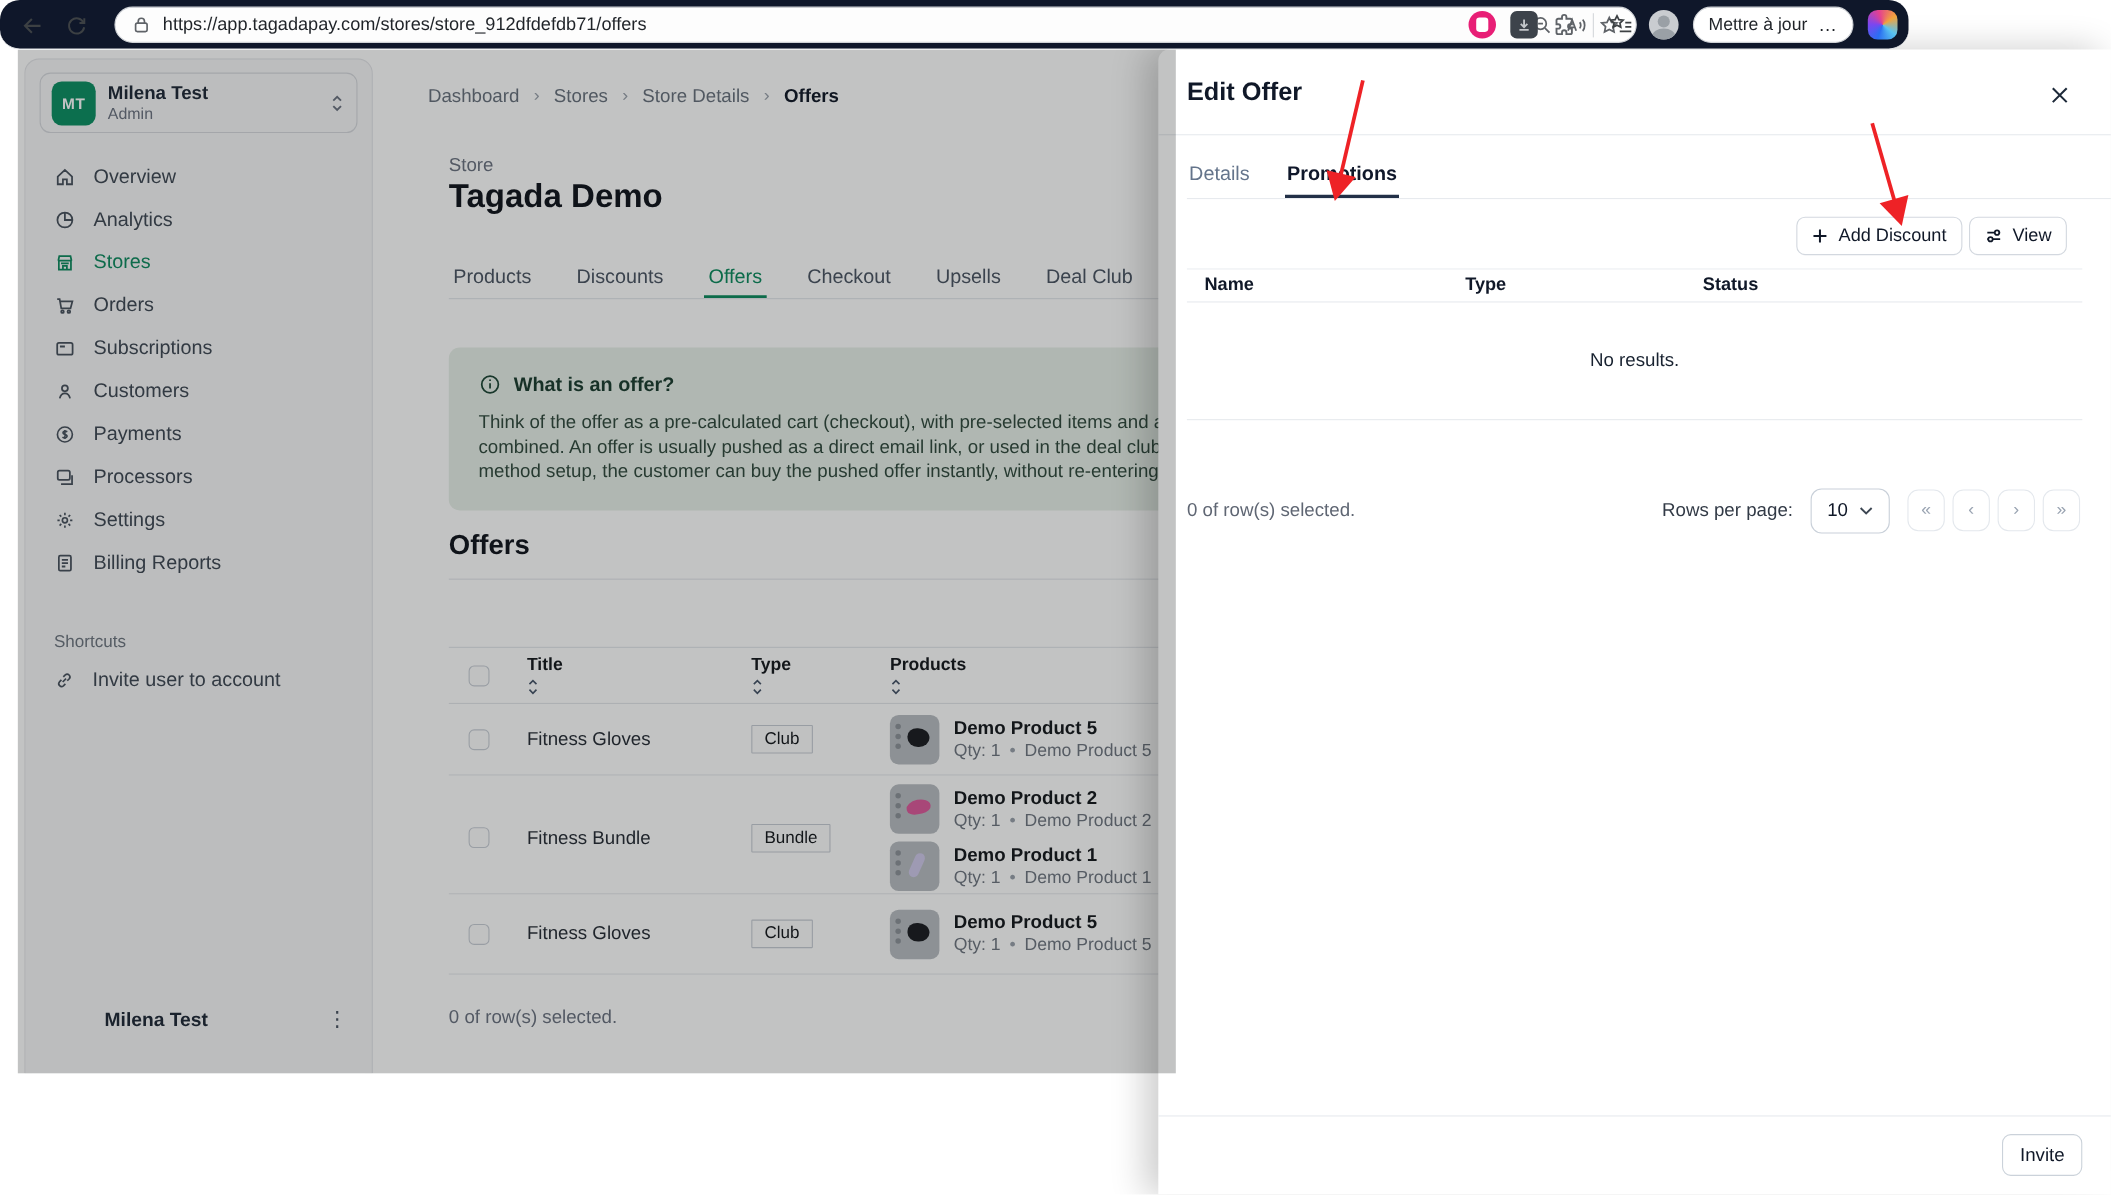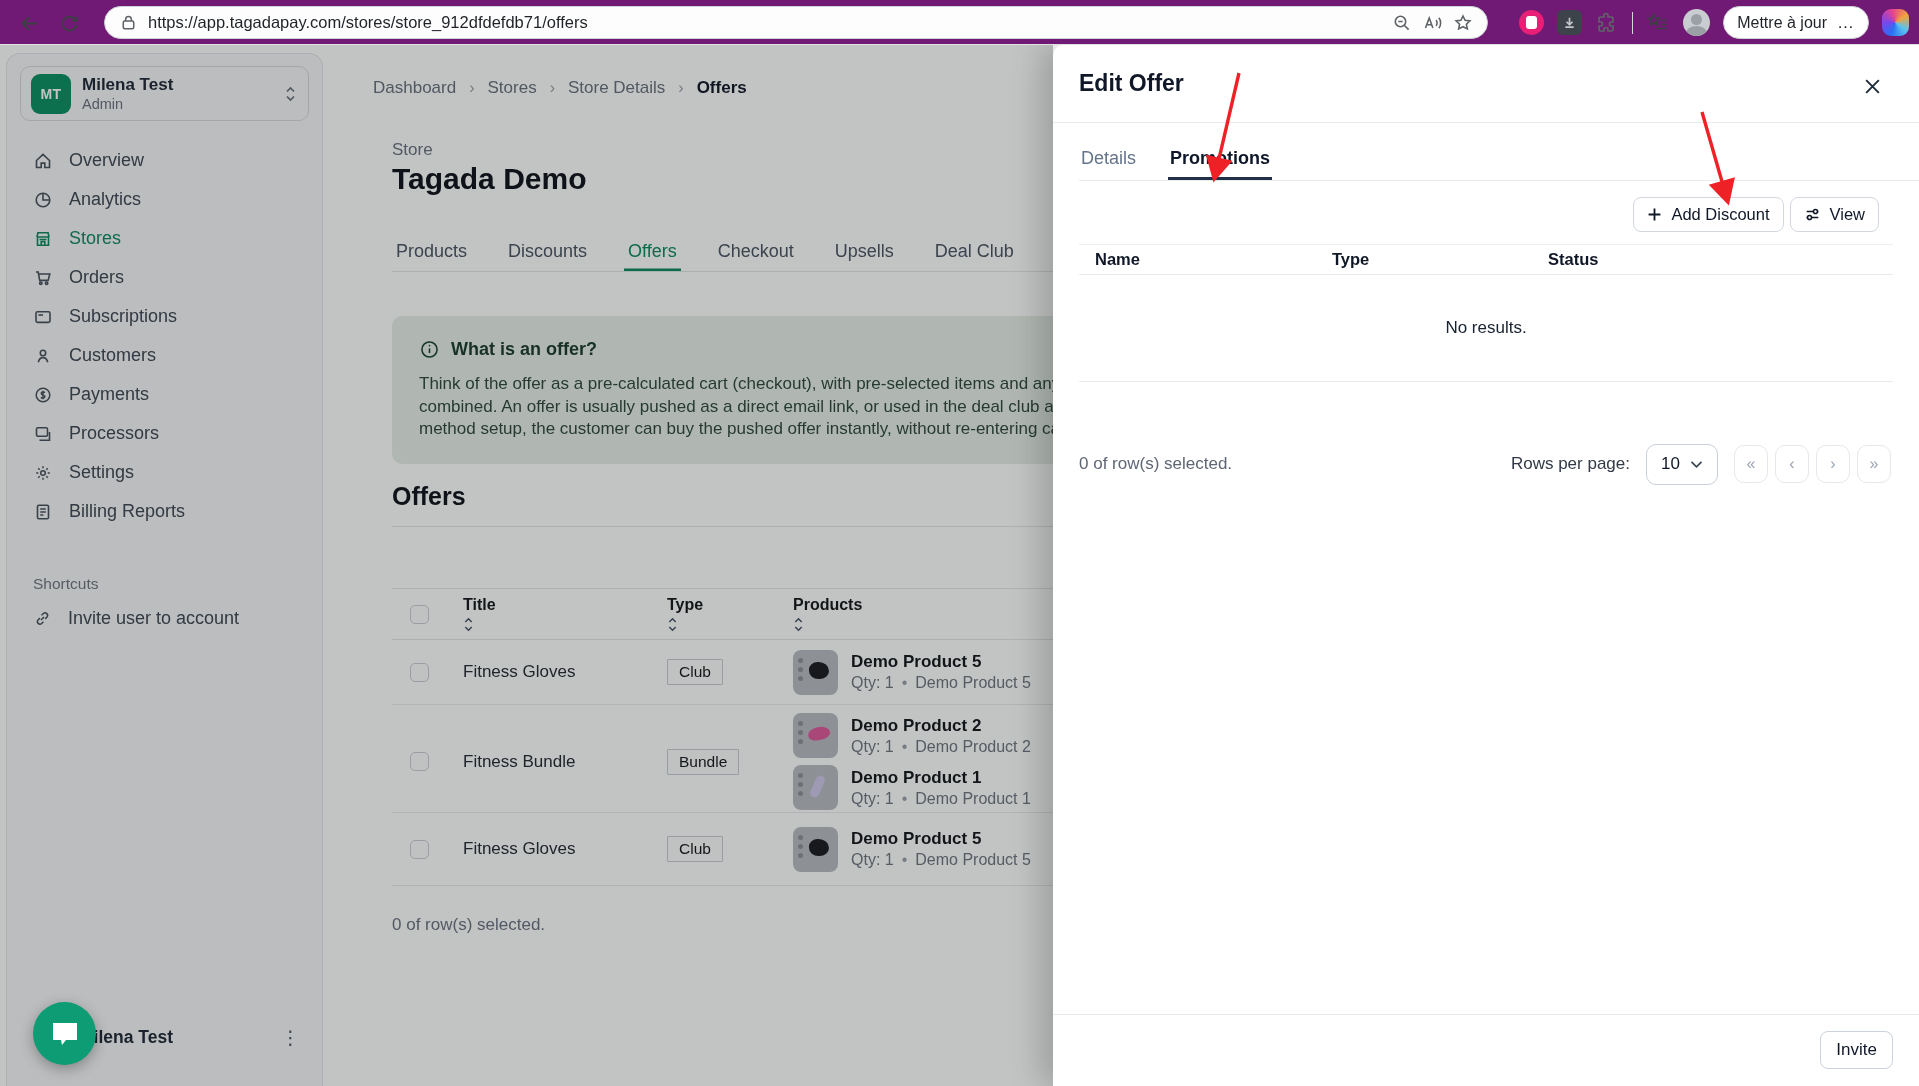--- a/index.html
+++ b/index.html
@@ -2,39 +2,39 @@
 <html><head>
 <meta charset="utf-8">
 <style>
   * { margin:0; padding:0; box-sizing:border-box; }
   html,body { width:1919px; height:1086px; overflow:hidden; }
   body { font-family:"Liberation Sans","DejaVu Sans",sans-serif; background:#fff; position:relative; color:#111827; }
   svg { display:block; }
   .i { display:inline-flex; align-items:center; justify-content:center; flex:0 0 auto; }
 
   
-  .browser-bar { position:absolute; top:0; left:0; width:1919px; height:45px; background:#701a75; border-bottom:1px solid #e0e2e5; z-index:70; }
+  .browser-bar { position:absolute; top:0; left:0; width:1735px; height:45px; background:#0f172a; border-bottom:1px solid #e0e2e5; z-index:70;border-radius:18px; }
   .nav-btn { position:absolute; top:8px; width:30px; height:30px; display:flex; align-items:center; justify-content:center; border-radius:6px; cursor:pointer; }
   .url-pill { position:absolute; left:104px; top:6px; width:1384px; height:33px; border:1px solid #cfd2d6; border-radius:17px; background:#fdfdfd; display:flex; align-items:center; padding:0 14px; gap:10px; }
   .url-text { font-size:16.5px; color:#1f2328; flex:1 1 auto; white-space:nowrap; overflow:hidden; }
   .browser-right { position:absolute; right:10px; top:0; height:45px; display:flex; align-items:center; gap:13px; }
   .ext-pink { width:25px; height:25px; border-radius:50%; background:#e81f76; position:relative; }
   .ext-pink::after { content:""; position:absolute; left:7px; top:6px; width:11px; height:13px; border-radius:3px; background:#fff; }
   .ext-dark { width:25px; height:25px; border-radius:6px; background:#3d434b; display:flex; align-items:center; justify-content:center; }
   .vdiv { width:1px; height:22px; background:#d4d7db; }
   .avatar-browser { width:27px; height:27px; border-radius:50%; background:#c9ccd0; overflow:hidden; position:relative; }
   .avatar-browser::before { content:""; position:absolute; left:8px; top:5px; width:11px; height:11px; border-radius:50%; background:#9aa0a6; }
   .avatar-browser::after { content:""; position:absolute; left:3px; top:17px; width:21px; height:14px; border-radius:50%; background:#9aa0a6; }
   .update-pill { height:33px; border:1px solid #cfd2d6; border-radius:17px; background:#fff; display:flex; align-items:center; gap:10px; padding:0 13px; cursor:pointer; }
   .update-pill .lbl { font-size:16px; color:#1f2328; }
   .update-pill .dots { font-size:17px; color:#1f2328; letter-spacing:1px; }
   .copilot { width:27px; height:27px; border-radius:9px; background:conic-gradient(from 200deg,#2a6ff1,#7b46f0,#e5418f,#f2a33c,#59c3f0,#2a6ff1); }
 
   
-  .page { position:absolute; top:45px; left:0; width:1053px; height:1041px; background:#fff; overflow:hidden;padding-left:12px; }
+  .page { position:absolute; top:45px; left:16px; width:1053px; height:931px; background:#fff; overflow:hidden;padding-left:12px; }
   .dim { position:absolute; inset:0; background:rgba(13,15,17,0.25); z-index:30; }
 
   
   .sidebar { position:absolute; left:6px; top:8px; width:317px; bottom:0; background:#f7f7f8; border:1px solid #e3e4e8; border-bottom:none; border-radius:14px 14px 0 0; }
   .account-box { margin:12px 13px 0; height:55px; border:1px solid #d7d9de; border-radius:10px; display:flex; align-items:center; gap:11px; padding:0 10px; cursor:pointer; }
   .avatar-mt { width:40px; height:40px; border-radius:9px; background:#0d8f63; color:#fff; font-size:14px; font-weight:700; display:flex; align-items:center; justify-content:center; letter-spacing:.5px; }
   .acc-meta { flex:1 1 auto; }
   .acc-name { font-size:17px; font-weight:700; color:#1f2937; }
   .acc-role { font-size:14.5px; color:#6b7280; margin-top:1px; }
   .nav { margin-top:20px; }

